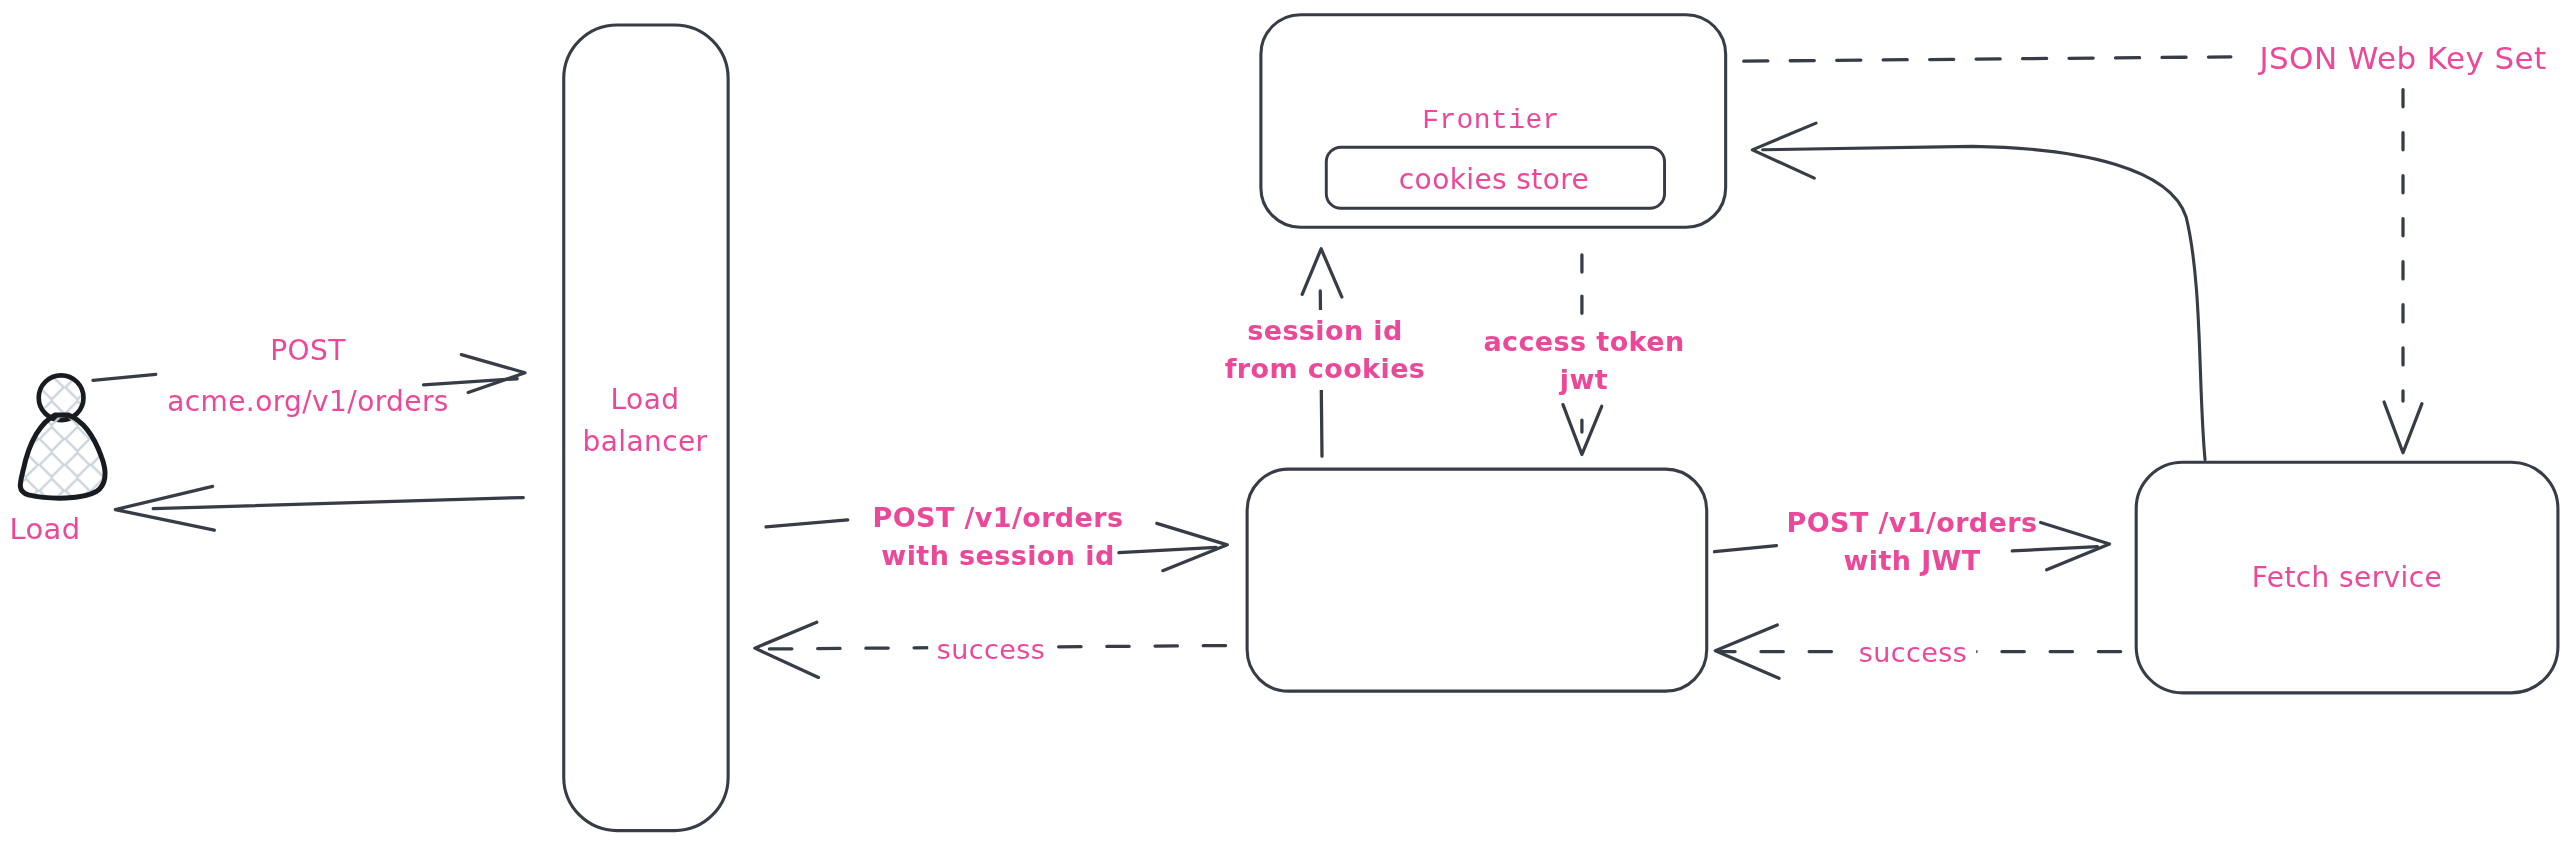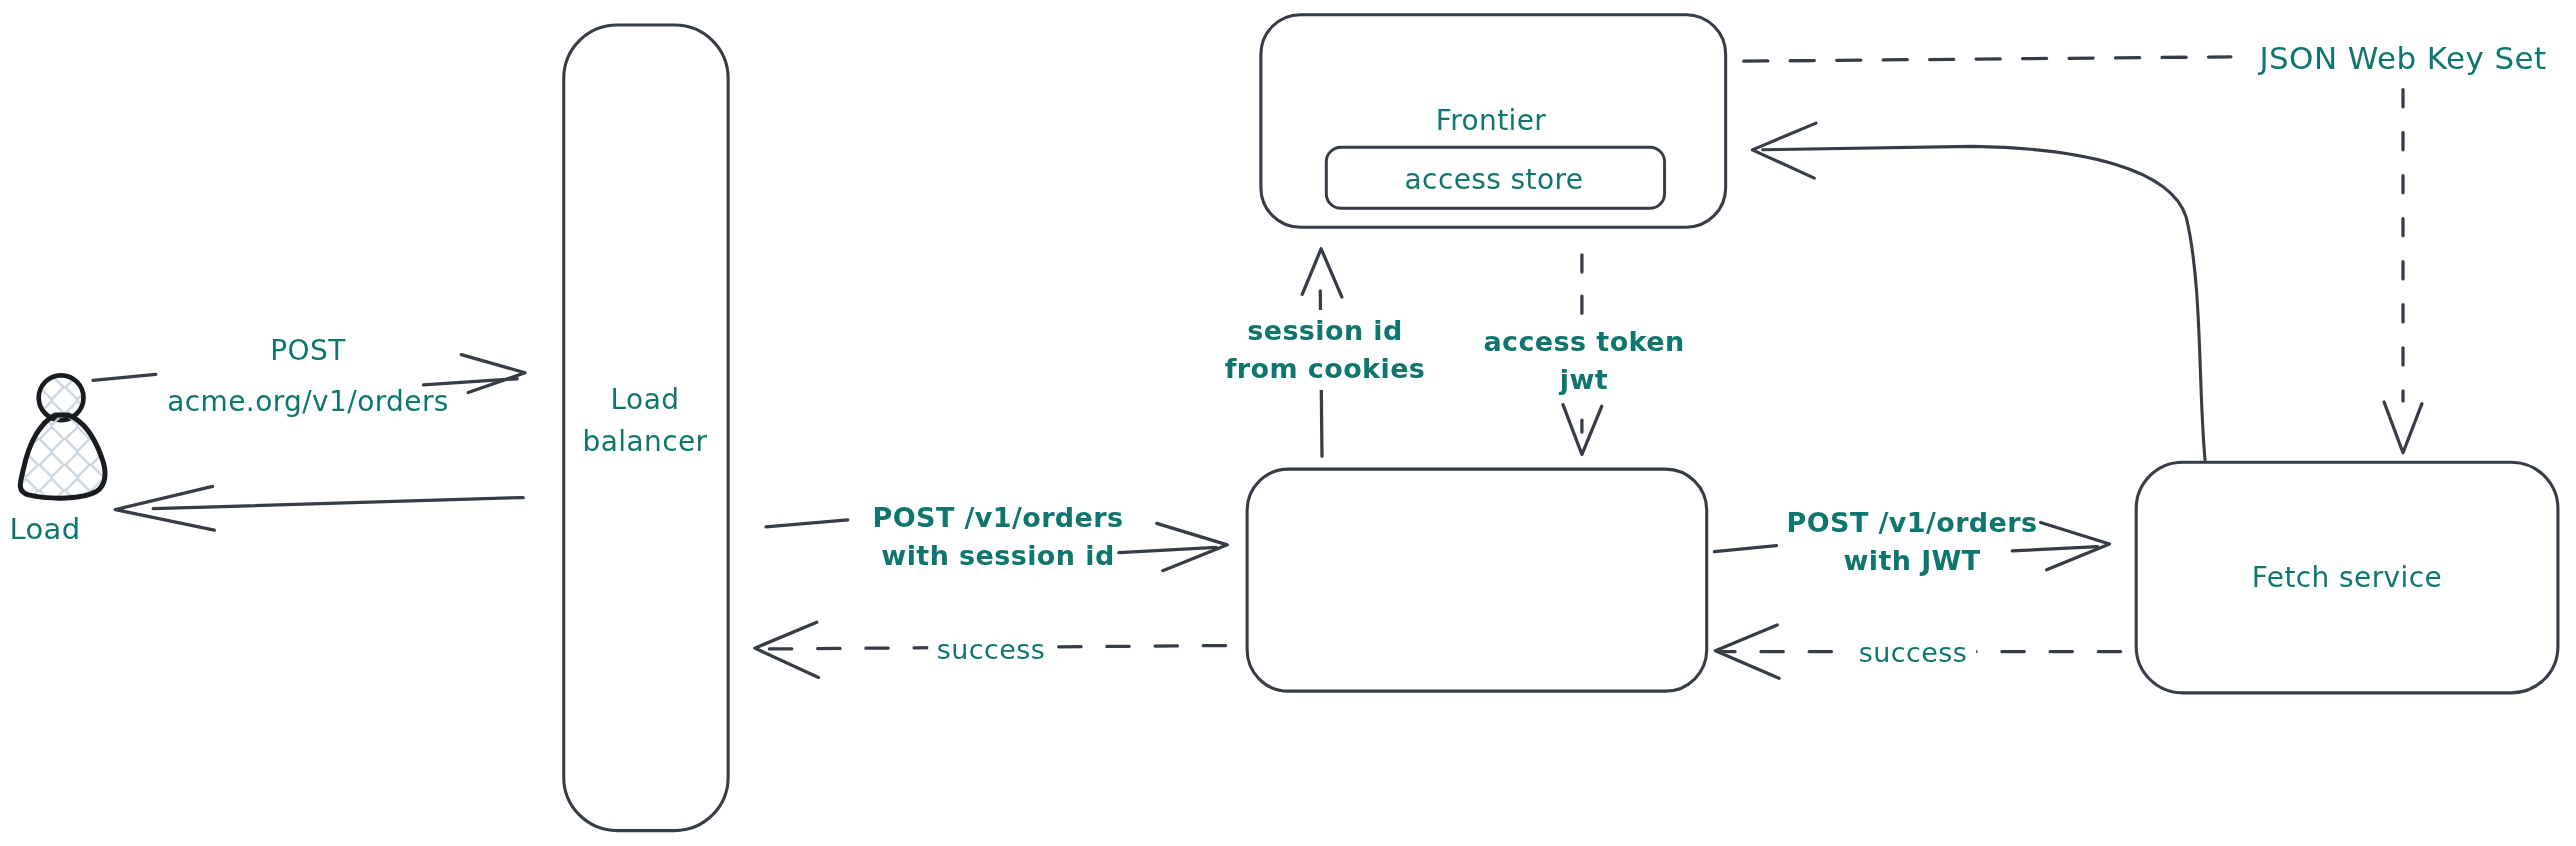--- a/index.html
+++ b/index.html
@@ -3,21 +3,21 @@
 <meta charset="utf-8">
 <style>
   html,body{margin:0;padding:0;background:#ffffff;}
   body{width:2576px;height:847px;overflow:hidden;
        font-family:"DejaVu Sans", sans-serif;}
   .canvas{position:relative;width:2576px;height:847px;background:#ffffff;}
   .layer{position:absolute;left:0;top:0;}
   .label{
     position:absolute;
     transform:translate(-50%,-50%);
-    color:#0f766e;
+    color:#ec4899;
     text-align:center;
     white-space:pre-line;
     line-height:1.46;
     font-size:27px;
     letter-spacing:0.4px;
   }
   .label.bg{background:#ffffff;padding:1.7px 8.6px;}
   .node-label{font-size:28px;}
   .big{font-size:31px;}
   .small-gap{line-height:1.42;font-weight:bold;}
@@ -103,23 +103,23 @@
       <path d="M 2792 104 L 2792 466" stroke-dasharray="20 30"></path>
       <path d="M 2770 467 L 2792 526 L 2814 469"></path>
     </g>
   </svg>
 
   <div class="label node-label big" style="left:45px;top:529px;font-size:29px;">Load</div>
 
   <div class="label node-label" style="left:645px;top:421px;line-height:1.5;">Load
 balancer</div>
 
-  <div class="label node-label" style="left:1491px;top:121px;">Frontier</div>
+  <div class="label node-label" style="left:1491px;top:121px;font-family:Liberation Mono, monospace;">Frontier</div>
 
-  <div class="label node-label" style="left:1494px;top:180px;">access store</div>
+  <div class="label node-label" style="left:1494px;top:180px;">cookies store</div>
 
 
   <div class="label node-label" style="left:2347px;top:578px;">Fetch service</div>
 
   <div class="label wide-gap" style="left:308px;top:377px;font-size:28px;text-align:center;">POST
 acme.org/v1/orders</div>
 
   <div class="label small-gap" style="left:998px;top:537px;">POST /v1/orders
 with session id</div>
 

